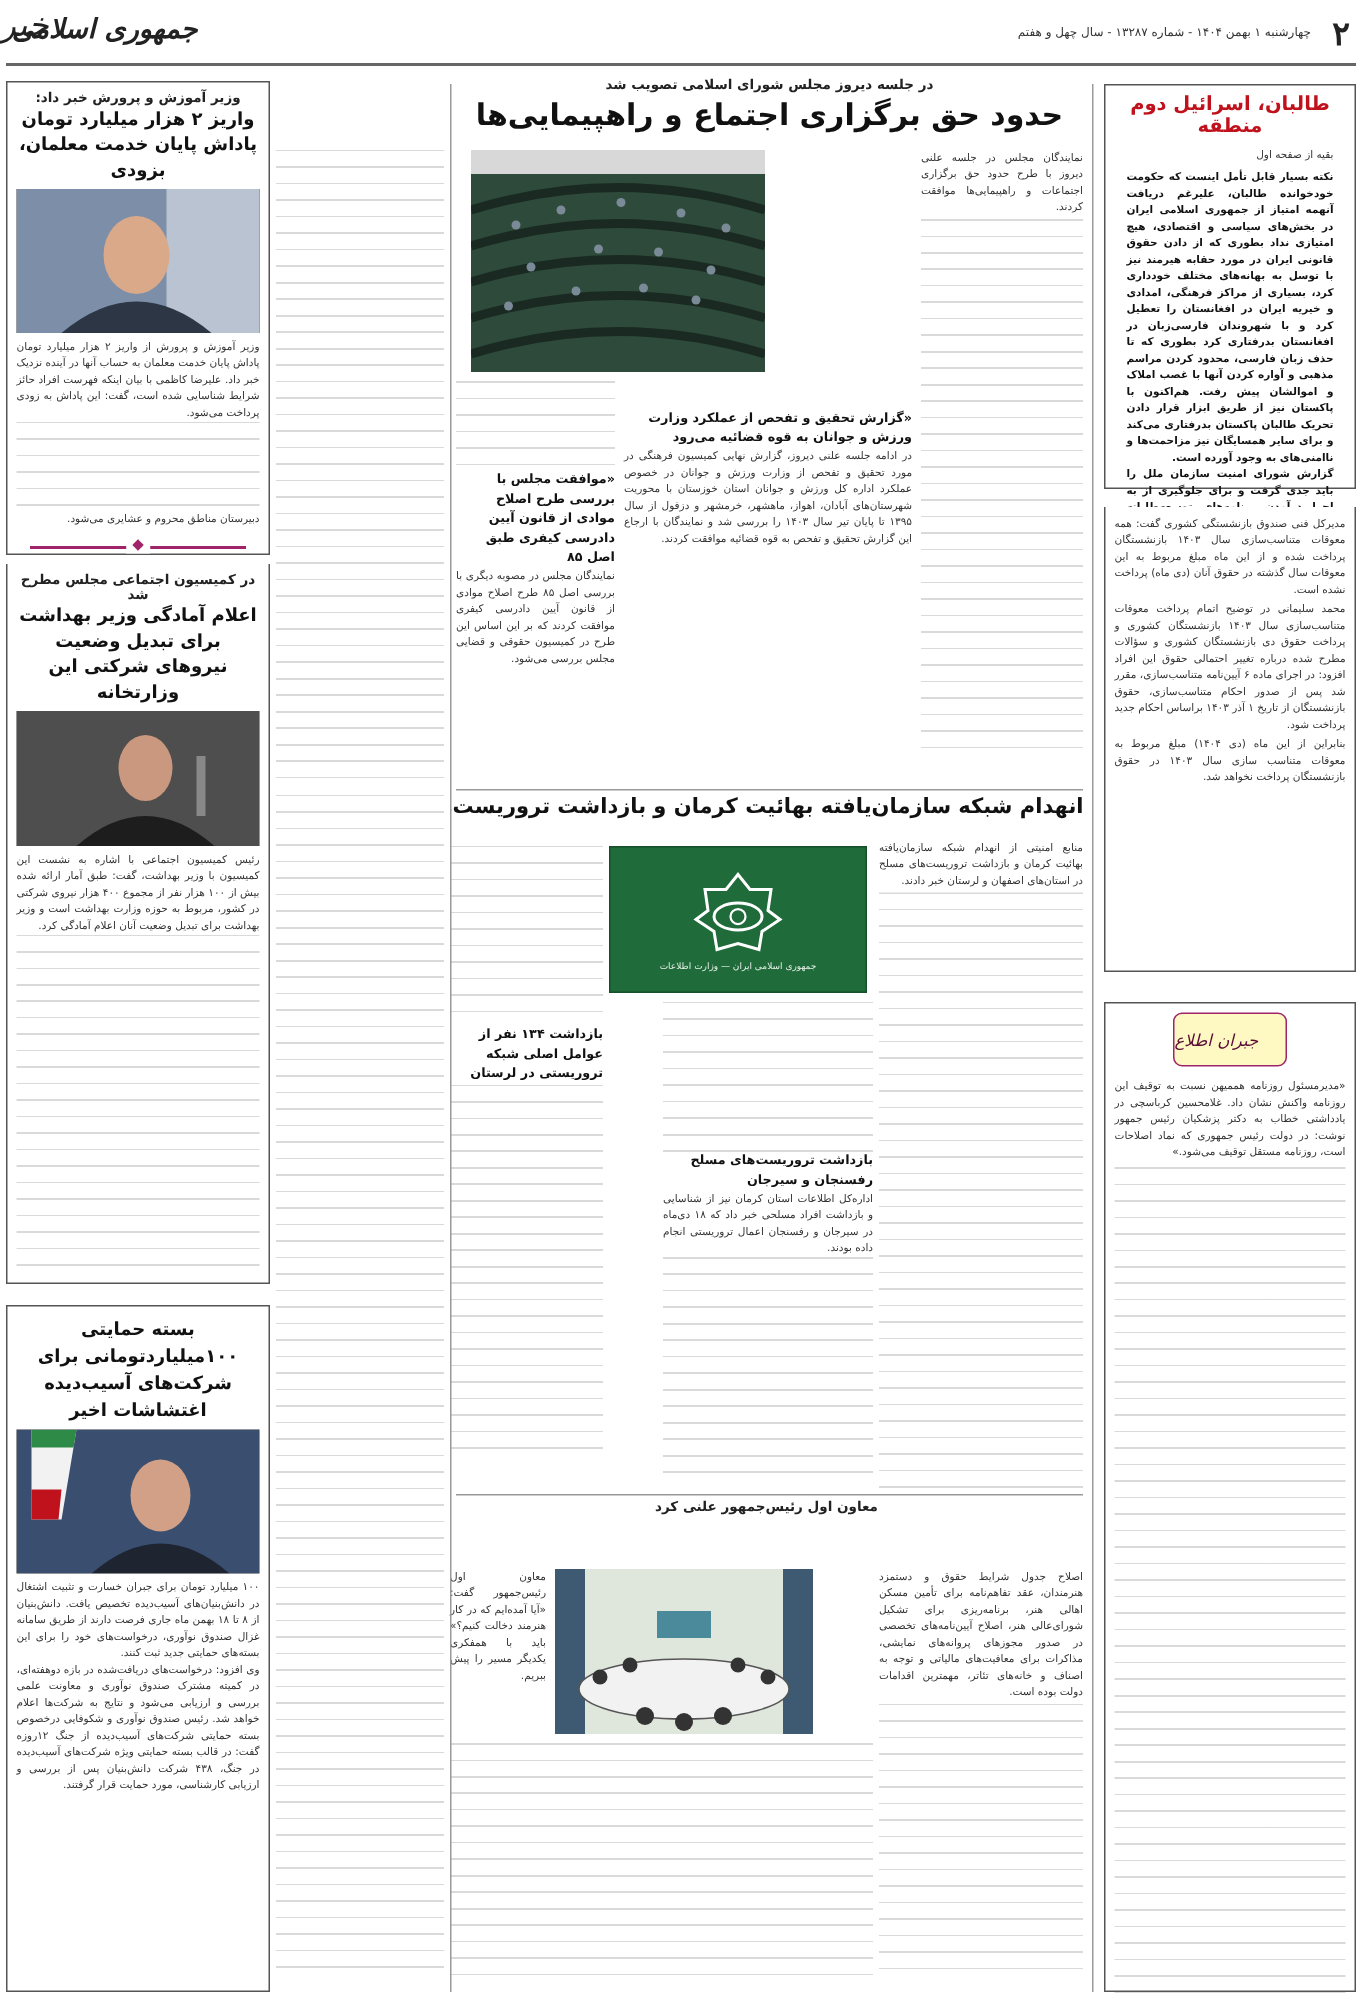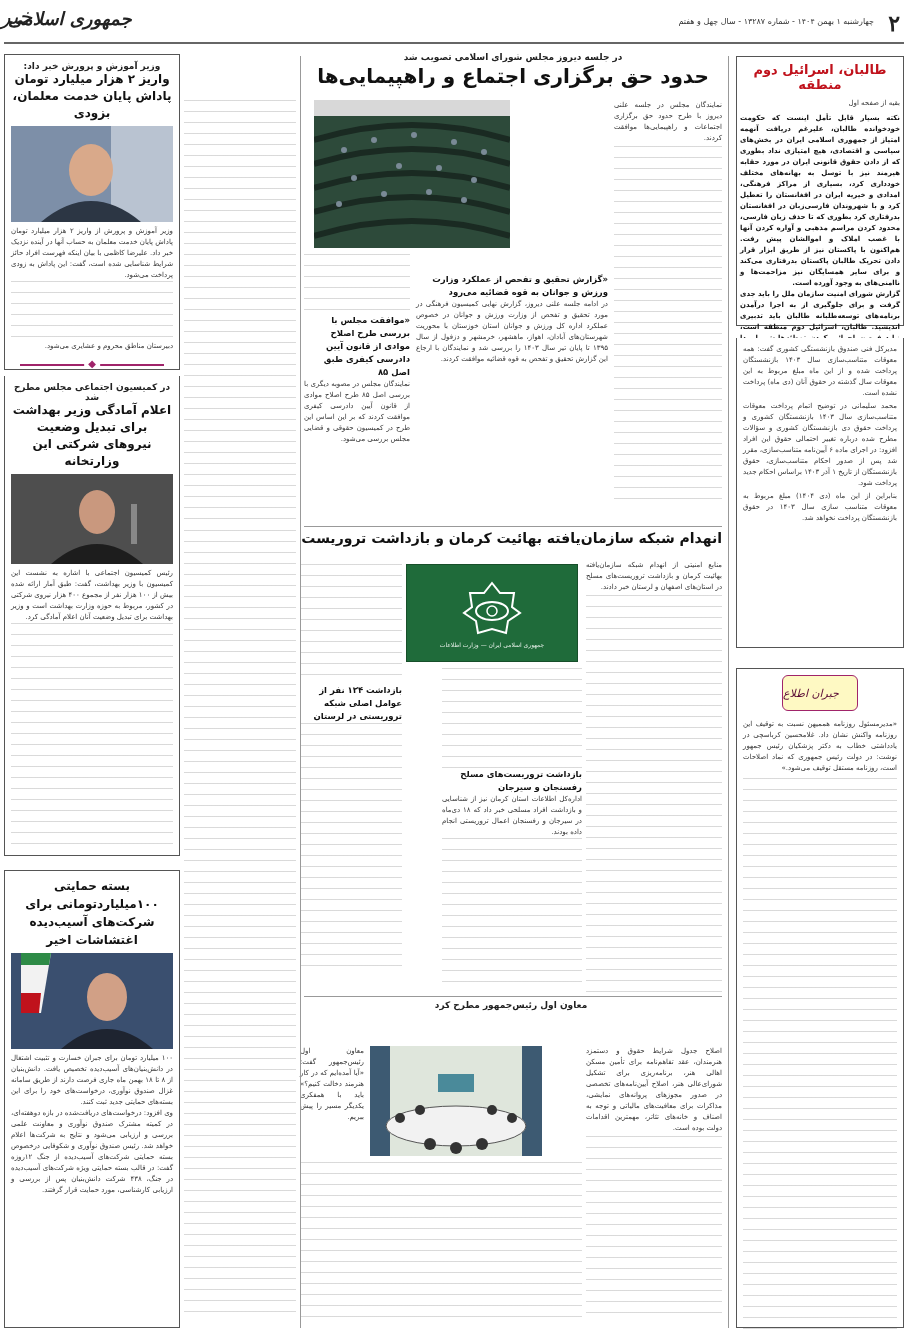--- a/index.html
+++ b/index.html
@@ -28,21 +28,21 @@
 <body>
 
 <div class="abs masthead">
   <div class="abs page-num">۲</div>
   <div class="abs issue-line">چهارشنبه ۱ بهمن ۱۴۰۴ - شماره ۱۳۲۸۷ - سال چهل و هفتم</div>
   <div class="abs section-title">خبر</div>
   <div class="abs paper-name">جمهوری اسلامی</div>
 </div>
 <div class="abs top-rule"></div>
 
-<div class="abs box" style="right:4px; top:56px; width:168px; height:270px; padding:5px 3px;">
+<div class="abs box" style="right:4px; top:56px; width:168px; height:270px; padding:5px 14px;">
   <div class="h-red" style="font-size:13px; margin-bottom:6px;">طالبان، اسرائیل دوم منطقه</div>
   <div class="txt" style="margin-bottom:4px;">بقیه از صفحه اول</div>
   <div class="txt bold" style="font-size:7px; line-height:11px;">نکته بسیار قابل تأمل اینست که حکومت خودخوانده طالبان، علیرغم دریافت آنهمه امتیاز از جمهوری اسلامی ایران در بخش‌های سیاسی و اقتصادی، هیچ امتیازی نداد بطوری که از دادن حقوق قانونی ایران در مورد حقابه هیرمند نیز با توسل به بهانه‌های مختلف خودداری کرد، بسیاری از مراکز فرهنگی، امدادی و خیریه ایران در افغانستان را تعطیل کرد و با شهروندان فارسی‌زبان در افغانستان بدرفتاری کرد بطوری که تا حذف زبان فارسی، محدود کردن مراسم مذهبی و آواره کردن آنها با غصب املاک و اموالشان پیش رفت. هم‌اکنون با پاکستان نیز از طریق ابزار قرار دادن تحریک طالبان پاکستان بدرفتاری می‌کند و برای سایر همسایگان نیز مزاحمت‌ها و ناامنی‌های به وجود آورده است.</div>
   <div class="txt bold" style="font-size:7px; line-height:11px;">گزارش شورای امنیت سازمان ملل را باید جدی گرفت و برای جلوگیری از به اجرا درآمدن برنامه‌های توسعه‌طلبانه طالبان باید تدبیری اندیشید. طالبان، اسرائیل دوم منطقه است، نباید فرصت اجرائی کردن توطئه‌هایش را پیدا کند.</div>
 </div>
 
 <div class="abs box" style="right:4px; top:338px; width:168px; height:310px; padding:6px; border-top:none;">
   <div class="txt">مدیرکل فنی صندوق بازنشستگی کشوری گفت: همه معوقات متناسب‌سازی سال ۱۴۰۳ بازنشستگان پرداخت شده و از این ماه مبلغ مربوط به این معوقات سال گذشته در حقوق آنان (دی ماه) پرداخت نشده است.</div>
   <div class="txt" style="margin-top:2px;">محمد سلیمانی در توضیح اتمام پرداخت معوقات متناسب‌سازی سال ۱۴۰۳ بازنشستگان کشوری و پرداخت حقوق دی بازنشستگان کشوری و سؤالات مطرح شده درباره تغییر احتمالی حقوق این افراد افزود: در اجرای ماده ۶ آیین‌نامه متناسب‌سازی، مقرر شد پس از صدور احکام متناسب‌سازی، حقوق بازنشستگان از تاریخ ۱ آذر ۱۴۰۳ براساس احکام جدید پرداخت شود.</div>
   <div class="txt" style="margin-top:2px;">بنابراین از این ماه (دی ۱۴۰۴) مبلغ مربوط به معوقات متناسب سازی سال ۱۴۰۳ در حقوق بازنشستگان پرداخت نخواهد شد.</div>
@@ -129,21 +129,21 @@
   <div class="abs" style="left:0; top:36px; width:102px;">
     <div class="lines" style="height:120px;"></div>
     <div class="sub">بازداشت ۱۳۴ نفر از عوامل اصلی شبکه تروریستی در لرستان</div>
     <div class="lines" style="height:250px;"></div>
   </div>
 </div>
 
 <div class="abs" style="left:304px; top:996px; width:418px; height:1px; background:#999;"></div>
 
 <div class="abs" style="left:300px; top:1000px; width:422px; height:330px;">
-  <div class="kicker">معاون اول رئیس‌جمهور مطرح کرد</div>
+  <div class="kicker">معاون اول رئیس‌جمهور علنی کرد</div>
   <div class="abs" style="right:0; top:46px; width:136px;">
     <div class="txt">اصلاح جدول شرایط حقوق و دستمزد هنرمندان، عقد تفاهم‌نامه برای تأمین مسکن اهالی هنر، برنامه‌ریزی برای تشکیل شورای‌عالی هنر، اصلاح آیین‌نامه‌های تخصصی در صدور مجوزهای پروانه‌های نمایشی، مذاکرات برای معافیت‌های مالیاتی و توجه به اصناف و خانه‌های تئاتر، مهمترین اقدامات دولت بوده است.</div>
     <div class="lines" style="height:180px; margin-top:2px;"></div>
   </div>
   <div class="abs photo" style="left:70px; top:46px; width:172px; height:110px;">
     <svg width="172" height="110">
       <rect width="172" height="110" fill="#dfe6dc"></rect>
       <rect x="0" y="0" width="20" height="110" fill="#3d5a72"></rect>
       <rect x="152" y="0" width="20" height="110" fill="#3d5a72"></rect>
       <rect x="68" y="28" width="36" height="18" fill="#4a8a9a"></rect>

